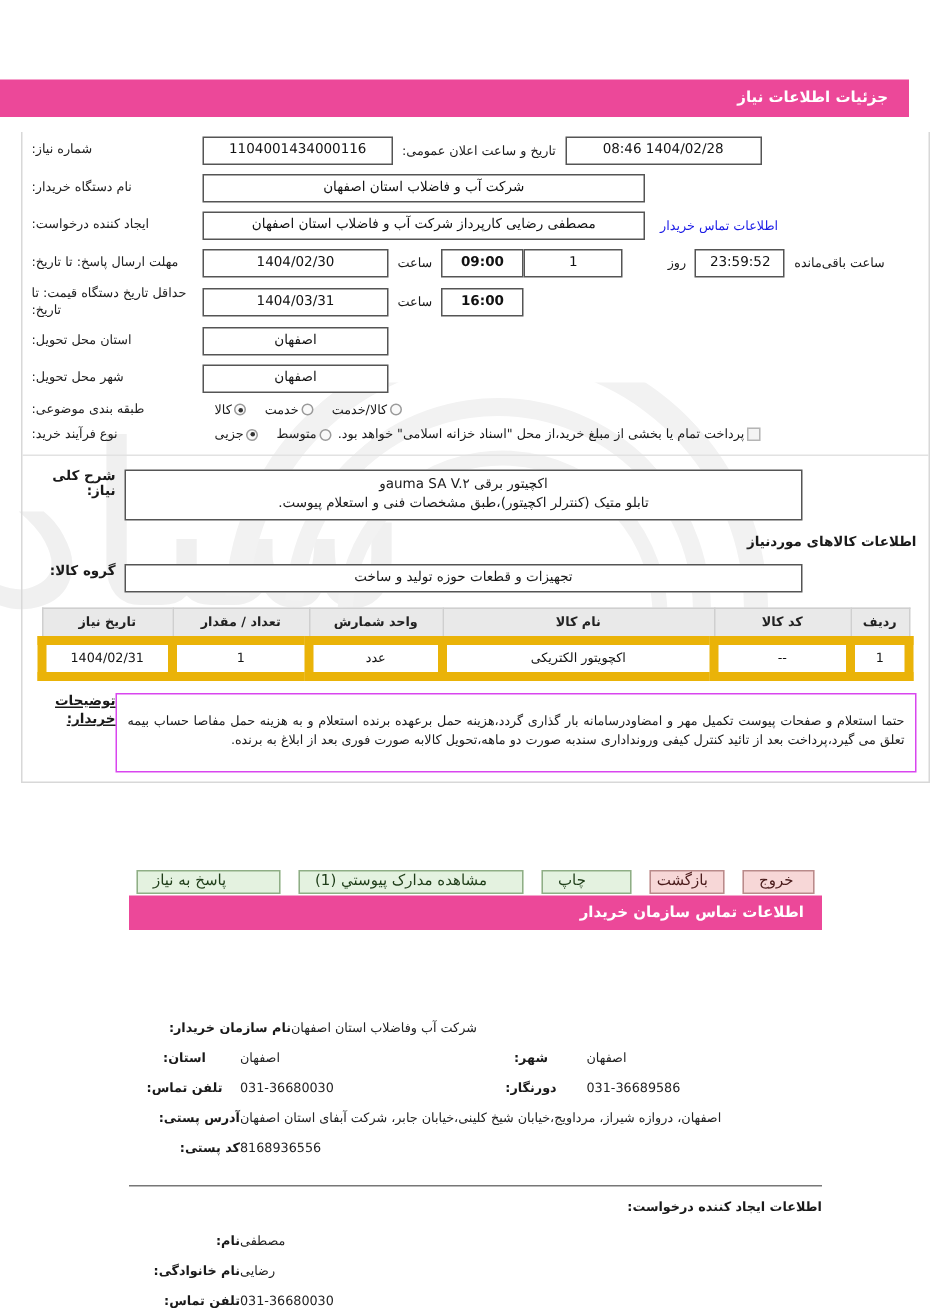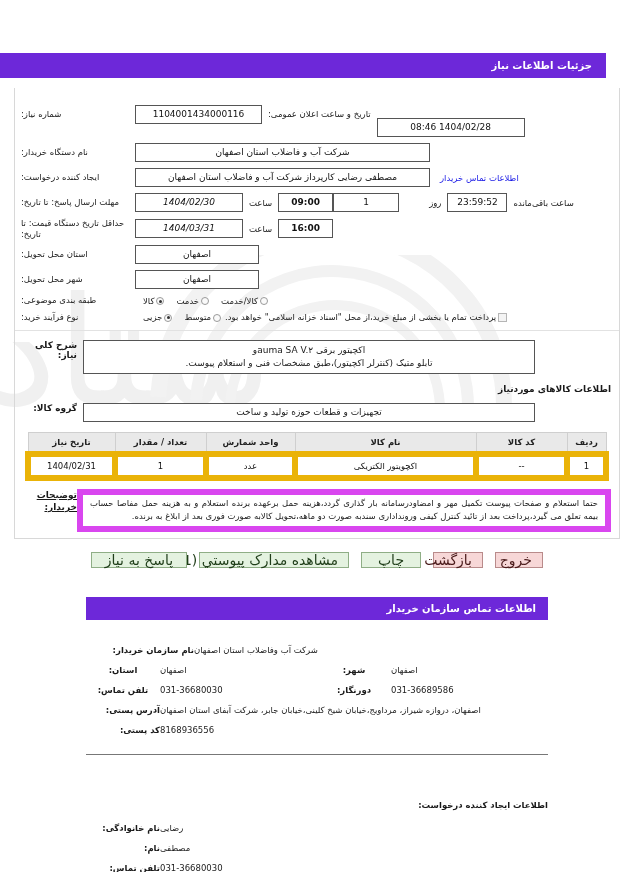--- a/index.html
+++ b/index.html
@@ -51,21 +51,21 @@
     border-left-color: transparent;
   }
   .wm-a1 { width: 330px; height: 330px; left: 150px; top: -30px; transform: rotate(-42deg); }
   .wm-a2 { width: 260px; height: 260px; left: 190px; top: 10px; transform: rotate(-42deg); border-width: 12px; }
   .wm-a3 { width: 200px; height: 200px; left: 225px; top: 45px; transform: rotate(-42deg); border-width: 10px; }
 
   .content { position: relative; z-index: 2; }
 
   
   .bar {
-    background: #6d28d9;
+    background: #ec4899;
     color: #ffffff;
     font-weight: bold;
     font-size: 10px;
     padding: 7px 14px 7px 10px;
     text-align: right;
     box-sizing: border-box;
   }
   .bar-main { margin: 0 14px; width: 606px; position: absolute; top: 53px; right: 14px; width: 606px; }
   .bar-contact { position: absolute; top: 597px; right: 86px; width: 462px; padding: 6px 12px 6px 8px; }
 
@@ -103,22 +103,22 @@
     line-height: 17px;
     font-size: 9px;
     padding: 0 5px;
     box-sizing: border-box;
     text-align: center;
     color: #111;
     overflow: hidden;
     white-space: nowrap;
   }
   .fld-num { width: 127px; }
-  .fld-date { width: 148px; margin-top: 27px; }
-  .fld-dt { width: 108px; text-align: center; font-style: italic; }
+  .fld-date { width: 131px; }
+  .fld-dt { width: 124px; text-align: center; }
   .fld-time { width: 55px; font-weight: bold; }
   .fld-day { width: 66px; }
   .fld-rem { width: 60px; }
   .fld-city { width: 124px; }
   .inline-lbl {
     font-size: 8.5px;
     padding: 0 6px;
     white-space: nowrap;
   }
   .link {
@@ -200,64 +200,65 @@
     padding: 4px 2px;
     text-align: center;
     background: #fff;
     color: #111;
   }
 
   
   .notes-row { display: flex; flex-direction: row-reverse; align-items: flex-start; padding: 4px 8px 6px 10px; }
   .notes-lbl { width: 52px; font-size: 9px; font-weight: bold; text-align: right; line-height: 1.4; text-decoration: underline; }
   .notes-box {
-    border: 6px solid #d946ef;
+    border: 1px solid #d946ef;
     background: #fff;
     flex: 1;
     font-size: 8.5px;
     line-height: 1.6;
-    padding: 2px 7px;
+    padding: 12px 7px;
     box-sizing: border-box;
     text-align: justify;
   }
 
   
   .btn-row {
     position: absolute;
     top: 552px;
     right: 14px;
     width: 606px;
     display: flex;
     flex-direction: row-reverse;
     align-items: center;
     justify-content: center;
     gap: 12px;
   }
   .btn {
-    font-size: 14px;
+    font-size: 10px;
     height: 16px;
     line-height: 14px;
     padding: 0 10px;
     box-sizing: border-box;
-    text-align: center;
+    text-align: left;
     cursor: pointer;
     white-space: nowrap;
+    margin-top: 28px;
   }
   .btn-green { background: #e4f2e0; border: 1px solid #8fae86; color: #1f3d19; }
   .btn-red   { background: #f7d7d7; border: 1px solid #b98b8b; color: #4a1b1b; }
   .btn-w1 { width: 96px; }
   .btn-w2 { width: 150px; }
   .btn-w3 { width: 60px; }
   .btn-w4 { width: 50px; }
   .btn-w5 { width: 48px; }
 
   
   .contact {
     position: absolute;
-    top: 640px;
+    top: 676px;
     right: 86px;
     width: 462px;
     font-size: 8.5px;
   }
   .c-row { display: flex; flex-direction: row-reverse; padding: 5px 0; align-items: flex-start; }
   .c-lbl { font-weight: bold; width: 74px; text-align: right; flex: 0 0 auto; }
   .c-val { flex: 0 0 auto; padding-right: 6px; color: #222; }
   .c-half { display: flex; flex-direction: row-reverse; width: 50%; }
   .c-half .c-lbl { width: 74px; text-align: center; }
   .hr { border-top: 1px solid #777; margin: 14px 0 12px 0; width: 462px; }
@@ -455,27 +456,27 @@
       <div class="c-row">
         <div class="c-lbl">کد پستی:</div>
         <div class="c-val" style="padding-right:136px">8168936556</div>
       </div>
       <div class="hr"></div>
     </div>
 
     <div class="creator">
       <div class="sub-title">اطلاعات ایجاد کننده درخواست:</div>
       <div class="c-row">
+        <div class="c-lbl">نام:</div>
+        <div class="c-val" style="padding-right:74px">مصطفی</div>
+      </div>
+      <div class="c-row">
         <div class="c-lbl">نام خانوادگی:</div>
         <div class="c-val" style="padding-right:74px">رضایی</div>
       </div>
       <div class="c-row">
-        <div class="c-lbl">نام:</div>
-        <div class="c-val" style="padding-right:74px">مصطفی</div>
-      </div>
-      <div class="c-row">
         <div class="c-lbl">تلفن تماس:</div>
         <div class="c-val" style="padding-right:60px">031-36680030</div>
       </div>
     </div>
 
   </div>
 </div>
 
 </body></html>

